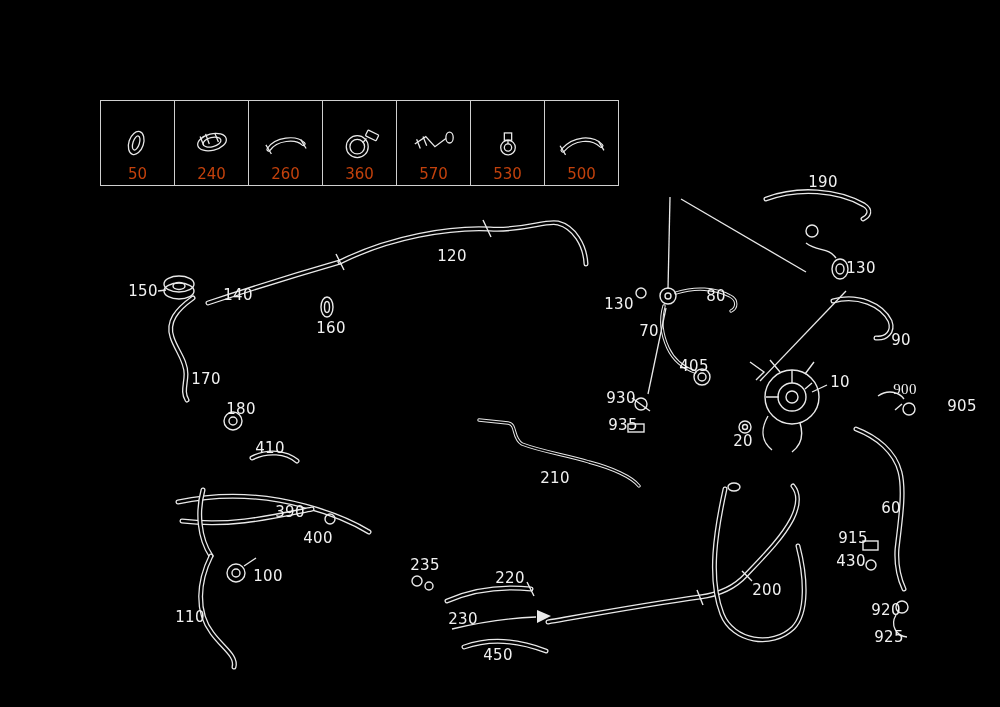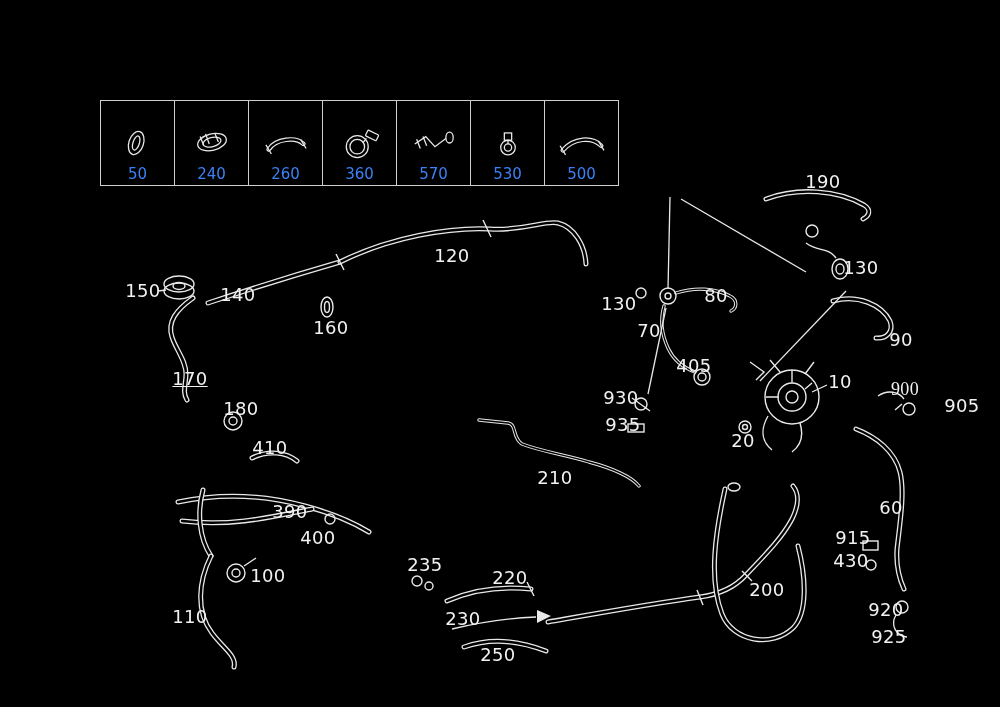--- a/index.html
+++ b/index.html
@@ -22,26 +22,26 @@
     position:absolute;left:100px;top:100px;width:519px;height:86px;
     display:flex;border:1px solid #cfcfcf;box-sizing:border-box;background:#000;
   }
   .legend .cell{
     flex:1;border-right:1px solid #cfcfcf;display:flex;flex-direction:column;
     align-items:center;justify-content:flex-end;padding:3px 2px 2px;box-sizing:border-box;
     cursor:pointer;
   }
   .legend .cell:last-child{border-right:none;}
   .legend .licon{width:64px;height:46px;flex:0 0 auto;}
-  .legend .num{color:#3b82f6;font-size:15px;line-height:17px;}
+  .legend .num{color:#c2410c;font-size:15px;line-height:17px;}
   
   .callout-layer{position:absolute;left:0;top:0;width:100%;height:100%;}
   .callout{
     position:absolute;transform:translate(-50%,-50%);
-    color:#f1f1f1;font-size:18px;line-height:1;white-space:nowrap;
+    color:#f1f1f1;font-size:15px;line-height:1;white-space:nowrap;
     cursor:pointer;user-select:none;letter-spacing:.3px;
   }
 </style>
 </head>
 <body style="background: rgb(0, 0, 0);">
 
 <div class="stage">
 
   <svg class="art" width="1000" height="707" viewBox="0 0 1000 707" aria-hidden="true">
     <defs>
@@ -270,33 +270,33 @@
       <span class="callout" style="left: 619px; top: 304px;">130</span>
       <span class="callout" style="left: 716px; top: 296px;">80</span>
       <span class="callout" style="left: 649px; top: 331px;">70</span>
       <span class="callout" style="left: 694px; top: 366px;">405</span>
       <span class="callout" style="left: 621px; top: 398px;">930</span>
       <span class="callout" style="left: 623px; top: 425px;">935</span>
       <span class="callout" style="left: 840px; top: 382px;">10</span>
       <span class="callout" style="left: 905px; top: 389px; font-family: Liberation Serif, serif;">900</span>
       <span class="callout" style="left: 938px; top: 406px; margin-left: 24px;">905</span>
       <span class="callout" style="left: 743px; top: 441px;">20</span>
-      <span class="callout" style="left: 190px; top: 379px; text-decoration: underline;">170</span>
+      <span class="callout" style="left: 206px; top: 379px;">170</span>
       <span class="callout" style="left: 241px; top: 409px;">180</span>
       <span class="callout" style="left: 270px; top: 448px;">410</span>
       <span class="callout" style="left: 290px; top: 512px;">390</span>
       <span class="callout" style="left: 318px; top: 538px;">400</span>
       <span class="callout" style="left: 555px; top: 478px;">210</span>
       <span class="callout" style="left: 891px; top: 508px;">60</span>
       <span class="callout" style="left: 853px; top: 538px;">915</span>
       <span class="callout" style="left: 851px; top: 561px;">430</span>
       <span class="callout" style="left: 268px; top: 576px;">100</span>
       <span class="callout" style="left: 190px; top: 617px;">110</span>
       <span class="callout" style="left: 425px; top: 565px;">235</span>
       <span class="callout" style="left: 510px; top: 578px;">220</span>
       <span class="callout" style="left: 463px; top: 619px;">230</span>
-      <span class="callout" style="left: 498px; top: 655px;">250</span>
+      <span class="callout" style="left: 498px; top: 655px;">450</span>
       <span class="callout" style="left: 767px; top: 590px;">200</span>
       <span class="callout" style="left: 886px; top: 610px;">920</span>
       <span class="callout" style="left: 889px; top: 637px;">925</span>
     </div>
 
 </div>
 
 </body></html>

